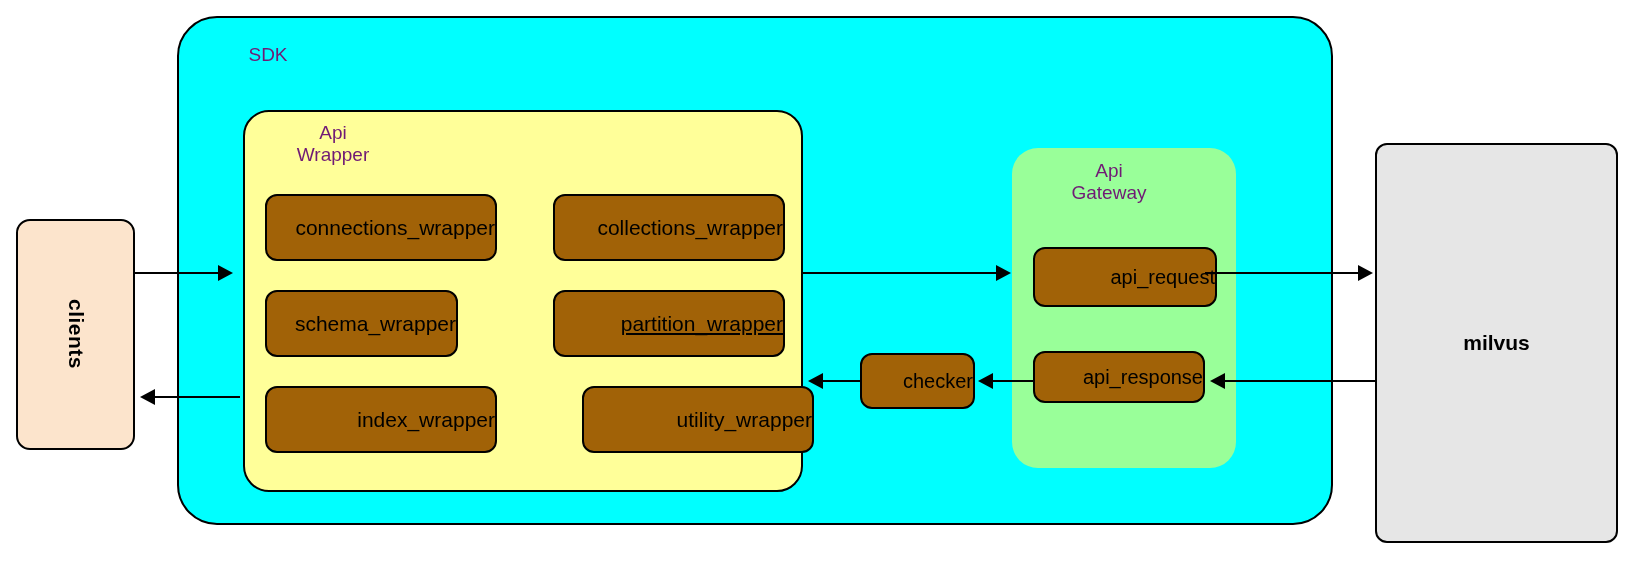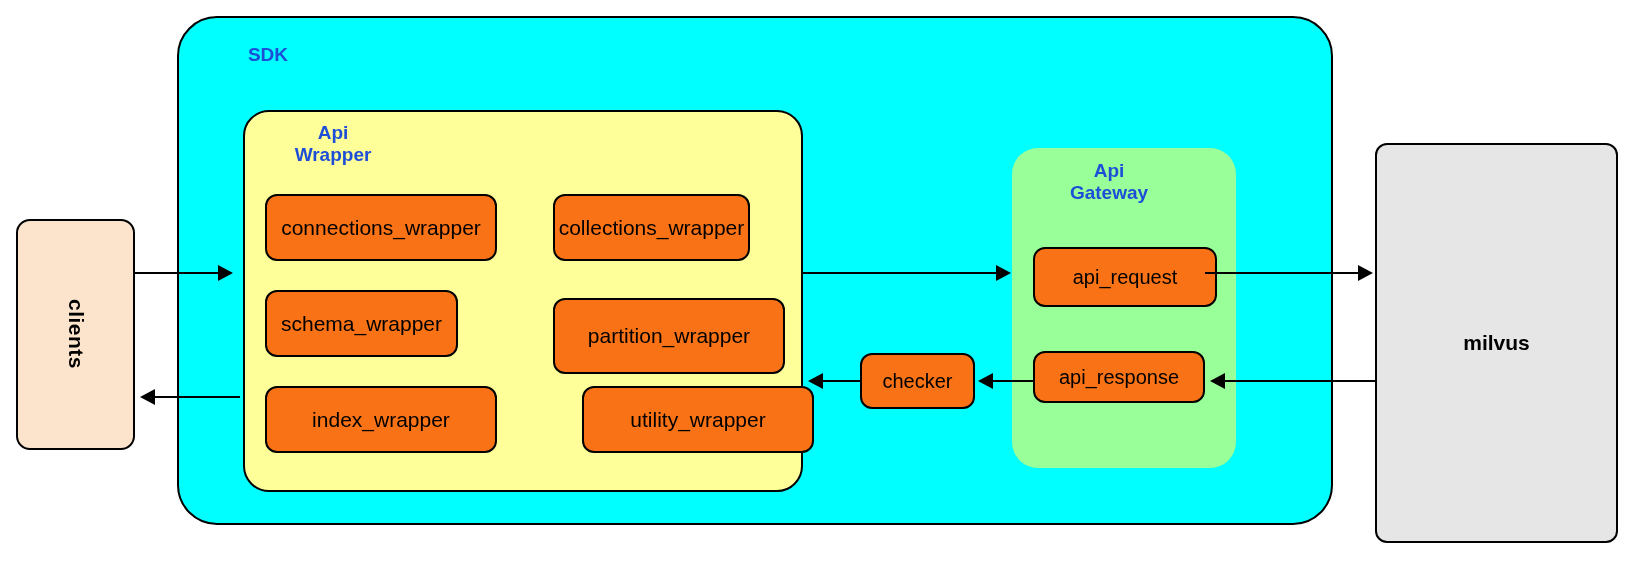--- a/index.html
+++ b/index.html
@@ -41,33 +41,34 @@
   .container-gateway {
     border: none;
     border-radius: 26px;
     background: #99FF99;
     display: block;
   }
 
   
   .container-title {
     position: absolute;
-    font-weight: bold;
+    font-weight: normal;
     font-size: 19px;
     line-height: 1.15;
-    color: #1d4ed8;
+    color: #701a75;
     white-space: pre-line;
     text-align: center;
   }
 
   
   .leaf {
     border-radius: 12px;
     font-size: 21px;
-    background: #f97316;
+    background: #a16207;
+    justify-content: flex-end;
   }
   .leaf-sm { font-size: 20px; }
 
   .box-clients {
     border-radius: 14px;
     background: #FCE4CC;
   }
   .clients-label {
     font-weight: bold;
     font-size: 21px;
@@ -108,28 +109,28 @@
   </div>
 
   <div class="node container-wrapper" style="left:243px; top:110px; width:560px; height:382px;">
     <div class="container-title" style="left:18px; top:10px; width:140px; text-align:center;">Api
 Wrapper</div>
   </div>
 
   <div class="node leaf" style="left:265px; top:194px; width:232px; height:67px;">
     <span>connections_wrapper</span>
   </div>
-  <div class="node leaf" style="left:553px; top:194px; width:197px; height:67px;">
+  <div class="node leaf" style="left:553px; top:194px; width:232px; height:67px;">
     <span>collections_wrapper</span>
   </div>
 
   <div class="node leaf" style="left:265px; top:290px; width:193px; height:67px;">
     <span>schema_wrapper</span>
   </div>
-  <div class="node leaf" style="left:553px; top:298px; width:232px; height:76px;">
+  <div class="node leaf" style="left:553px; top:290px; width:232px; height:67px;text-decoration:underline;">
     <span>partition_wrapper</span>
   </div>
 
   <div class="node leaf" style="left:265px; top:386px; width:232px; height:67px;">
     <span>index_wrapper</span>
   </div>
   <div class="node leaf" style="left:582px; top:386px; width:232px; height:67px;">
     <span>utility_wrapper</span>
   </div>
 

